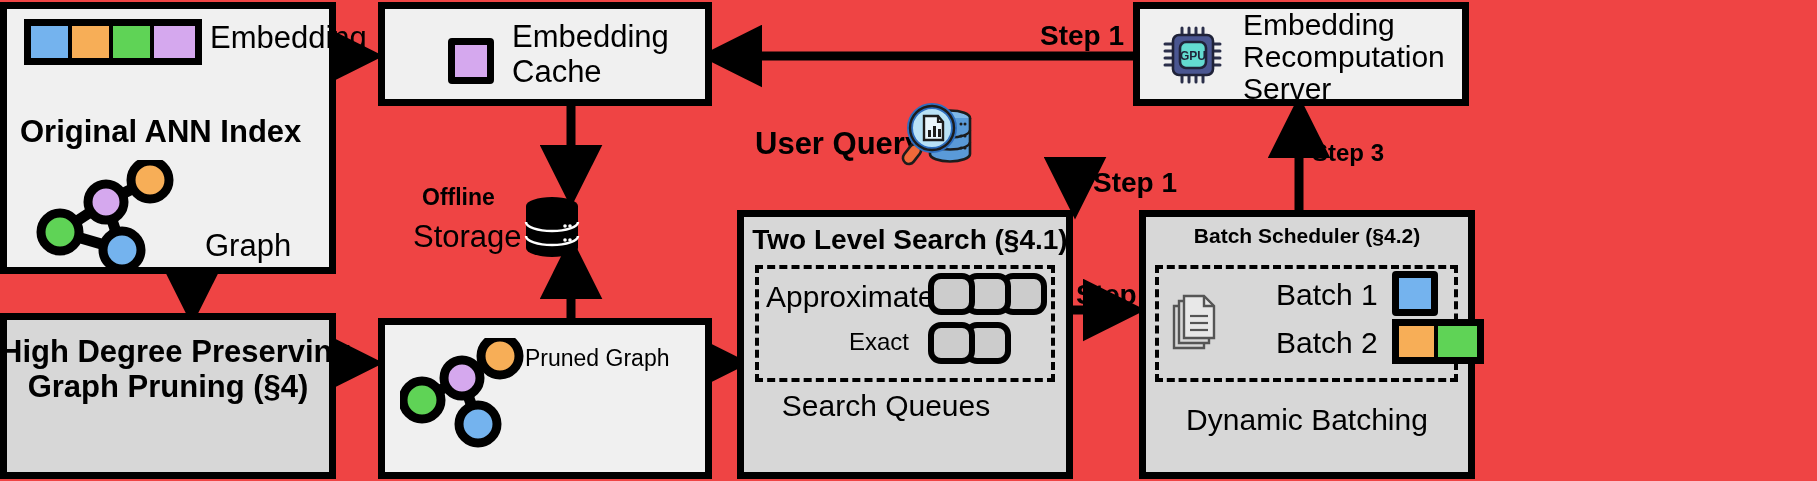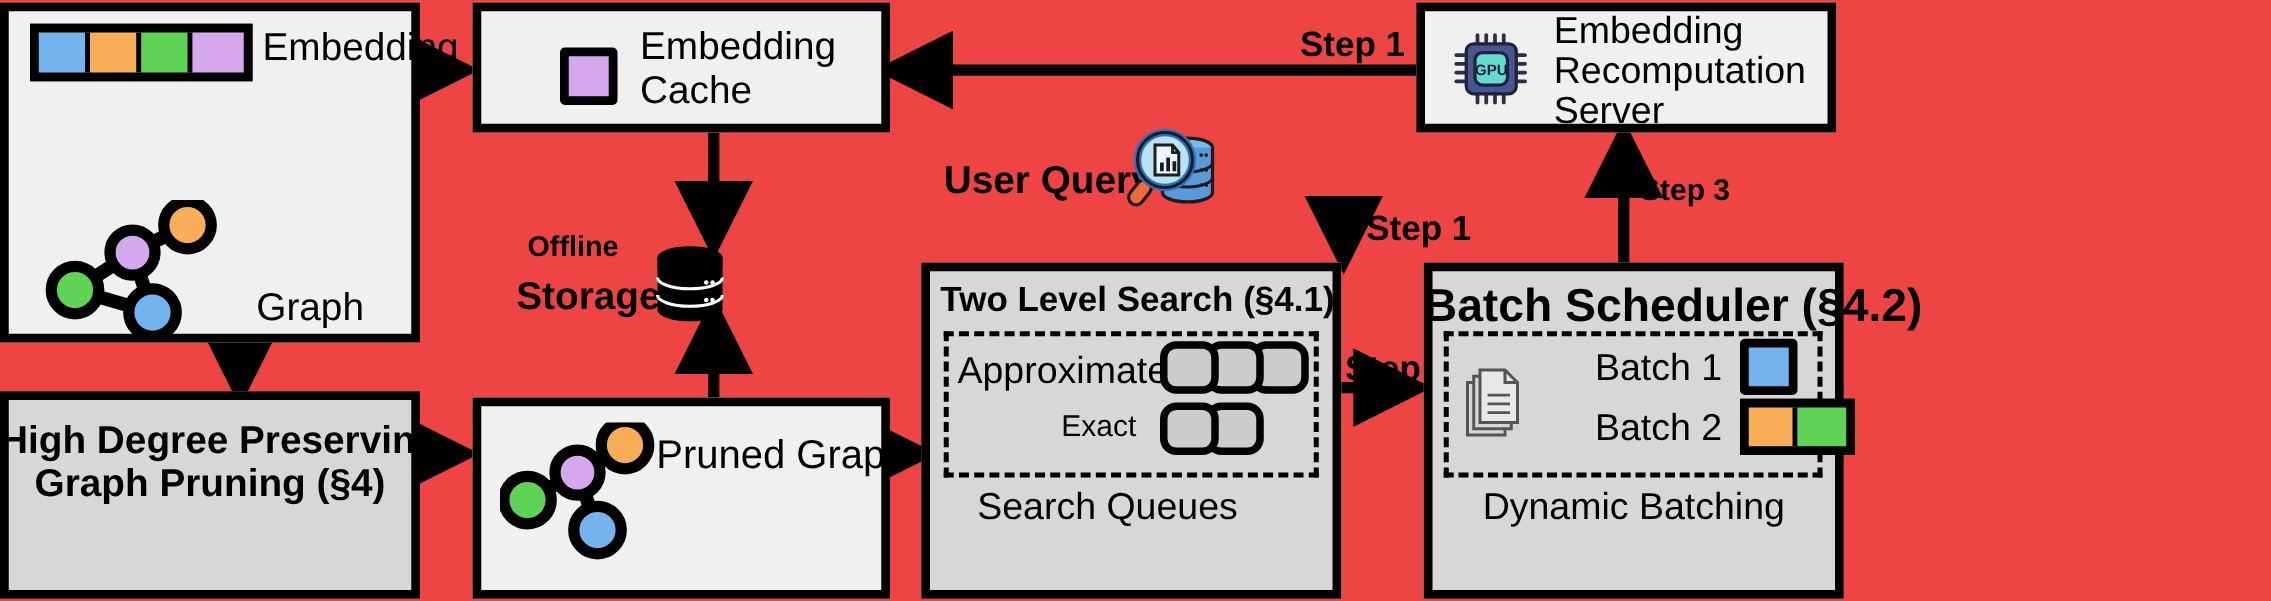--- a/index.html
+++ b/index.html
@@ -121,20 +121,21 @@
 
   <div class="strip" style="left:24px; top:19px; width:178px; height:46px;">
     <div class="cell" style="background:#74b3ee;"></div>
     <div class="cell" style="background:#f7ae57;"></div>
     <div class="cell" style="background:#5fd356;"></div>
     <div class="cell" style="background:#d5a8ee;"></div>
   </div>
 
   <div class="lbl" style="left:210px; top:20px; font-size:31px;">Embedding</div>
 
+  <div class="lbl bold" style="left:20px; top:114px; font-size:31px;">Original ANN Index</div>
 
   <svg class="nodegraph" style="left:28px; top:160px;" width="180" height="110" viewBox="0 0 180 110">
     <line x1="32" y1="72" x2="78" y2="42" stroke="#000" stroke-width="11"></line>
     <line x1="78" y1="42" x2="122" y2="20" stroke="#000" stroke-width="11"></line>
     <line x1="78" y1="42" x2="94" y2="90" stroke="#000" stroke-width="11"></line>
     <line x1="32" y1="72" x2="94" y2="90" stroke="#000" stroke-width="11"></line>
     <circle cx="122" cy="20" r="19" fill="#f7ae57" stroke="#000" stroke-width="9"></circle>
     <circle cx="78" cy="42" r="18" fill="#d5a8ee" stroke="#000" stroke-width="9"></circle>
     <circle cx="32" cy="72" r="19" fill="#5fd356" stroke="#000" stroke-width="9"></circle>
     <circle cx="94" cy="90" r="19" fill="#74b3ee" stroke="#000" stroke-width="9"></circle>
@@ -143,21 +144,21 @@
   <div class="lbl" style="left:205px; top:228px; font-size:31px;">Graph</div>
 
   <div class="box" style="left:378px; top:2px; width:334px; height:104px;"></div>
 
   <div class="sq" style="left:448px; top:38px; width:46px; height:46px; background:#d5a8ee;"></div>
 
   <div class="lbl ctr" style="left:512px; top:19px; font-size:31px;">Embedding</div>
   <div class="lbl ctr" style="left:512px; top:54px; font-size:31px;">Cache</div>
 
   <div class="lbl" style="left:422px; top:184px; font-size:23px; font-weight:bold;">Offline</div>
-  <div class="lbl" style="left:413px; top:219px; font-size:31px; font-weight:bold;">Storage</div>
+  <div class="lbl" style="left:413px; top:219px; font-size:31px; font-weight:normal;">Storage</div>
 
   <svg style="position:absolute; left:523px; top:196px;" width="58" height="62" viewBox="0 0 58 62">
     <ellipse cx="29" cy="10" rx="26" ry="9" fill="#000"></ellipse>
     <rect x="3" y="10" width="52" height="9" fill="#000"></rect>
     <ellipse cx="29" cy="19" rx="26" ry="9" fill="#000"></ellipse>
     <rect x="3" y="10" width="52" height="42" fill="#000"></rect>
     <ellipse cx="29" cy="52" rx="26" ry="9" fill="#000"></ellipse>
     <path d="M3,26 A26,9 0 0,0 55,26" fill="none" stroke="#fff" stroke-width="2.5"></path>
     <path d="M3,40 A26,9 0 0,0 55,40" fill="none" stroke="#fff" stroke-width="2.5"></path>
     <circle cx="42" cy="30" r="1.8" fill="#fff"></circle>
@@ -175,21 +176,21 @@
   <svg class="nodegraph" style="left:400px; top:338px;" width="130" height="110" viewBox="0 0 130 110">
     <line x1="22" y1="62" x2="62" y2="40" stroke="#000" stroke-width="11"></line>
     <line x1="62" y1="40" x2="100" y2="18" stroke="#000" stroke-width="11"></line>
     <line x1="62" y1="40" x2="78" y2="86" stroke="#000" stroke-width="11"></line>
     <circle cx="100" cy="18" r="19" fill="#f7ae57" stroke="#000" stroke-width="9"></circle>
     <circle cx="62" cy="40" r="18" fill="#d5a8ee" stroke="#000" stroke-width="9"></circle>
     <circle cx="22" cy="62" r="19" fill="#5fd356" stroke="#000" stroke-width="9"></circle>
     <circle cx="78" cy="86" r="19" fill="#74b3ee" stroke="#000" stroke-width="9"></circle>
   </svg>
 
-  <div class="lbl" style="left:525px; top:345px; font-size:32px;">Pruned Graph</div>
+  <div class="lbl" style="left:525px; top:345px; font-size:23px;">Pruned Graph</div>
 
   <div class="lbl bold" style="left:755px; top:126px; font-size:31px;">User Query</div>
 
   <svg style="position:absolute; left:900px; top:100px;" width="76" height="74" viewBox="0 0 76 74">
 
     <g>
       <ellipse cx="50" cy="18" rx="20" ry="7.5" fill="#7fb8e8" stroke="#1c1c1c" stroke-width="2.6"></ellipse>
       <path d="M30,18 L30,54 A20,7.5 0 0,0 70,54 L70,18" fill="#5a9ad8" stroke="#1c1c1c" stroke-width="2.6"></path>
       <path d="M30,30 A20,7.5 0 0,0 70,30" fill="none" stroke="#1c1c1c" stroke-width="2.4"></path>
       <path d="M30,42 A20,7.5 0 0,0 70,42" fill="none" stroke="#1c1c1c" stroke-width="2.4"></path>
@@ -229,21 +230,21 @@
   <div class="lbl" style="left:849px; top:328px; font-size:24px;">Exact</div>
   <div class="slot" style="left:964px; top:322px; width:47px; height:42px;"></div>
   <div class="slot" style="left:928px; top:322px; width:47px; height:42px;"></div>
 
   <div class="lbl ctr" style="left:737px; top:389px; width:298px; font-size:30px;">Search Queues</div>
 
   <div class="lbl bold" style="left:1076px; top:279px; font-size:28px;">Step 2</div>
 
   <div class="box gray" style="left:1139px; top:210px; width:336px; height:269px;"></div>
 
-  <div class="lbl ctr bold" style="left:1139px; top:224px; width:336px; font-size:37px;">Batch Scheduler (§4.2)</div>
+  <div class="lbl ctr bold" style="left:1139px; top:224px; width:336px; font-size:21px;">Batch Scheduler (§4.2)</div>
 
   <div class="dashed" style="left:1155px; top:265px; width:303px; height:117px;"></div>
 
   <svg style="position:absolute; left:1170px; top:292px;" width="50" height="62" viewBox="0 0 50 62">
     <path d="M4,14 L24,14 L34,24 L34,56 L4,56 Z" fill="#d7d7d7" stroke="#555" stroke-width="2.4"></path>
     <path d="M9,9 L29,9 L39,19 L39,51 L9,51 Z" fill="#d7d7d7" stroke="#555" stroke-width="2.4"></path>
     <path d="M14,4 L34,4 L44,14 L44,46 L14,46 Z" fill="#e8e8e8" stroke="#555" stroke-width="2.4"></path>
     <path d="M34,4 L34,14 L44,14" fill="none" stroke="#555" stroke-width="2.4"></path>
     <line x1="20" y1="24" x2="38" y2="24" stroke="#555" stroke-width="2.2"></line>
     <line x1="20" y1="31" x2="38" y2="31" stroke="#555" stroke-width="2.2"></line>
@@ -252,21 +253,21 @@
 
   <div class="lbl" style="left:1276px; top:278px; font-size:30px;">Batch 1</div>
   <div class="sq" style="left:1392px; top:271px; width:46px; height:45px; background:#74b3ee;"></div>
 
   <div class="lbl" style="left:1276px; top:326px; font-size:30px;">Batch 2</div>
   <div class="strip" style="left:1392px; top:319px; width:92px; height:45px;">
     <div class="cell" style="width:39px; background:#f7ae57;"></div>
     <div class="cell" style="width:39px; background:#5fd356;"></div>
   </div>
 
-  <div class="lbl ctr" style="left:1139px; top:389px; width:336px; font-size:30px;">Dynamic Batching</div>
+  <div class="lbl ctr" style="left:1139px; top:403px; width:336px; font-size:30px;">Dynamic Batching</div>
 
   <div class="lbl bold" style="left:1312px; top:139px; font-size:24px;">Step 3</div>
 
   <div class="box" style="left:1133px; top:2px; width:336px; height:104px;"></div>
 
   <svg style="position:absolute; left:1163px; top:26px;" width="62" height="58" viewBox="0 0 62 58">
     <g stroke="#2b2f4a" stroke-width="3" stroke-linecap="round">
       <line x1="19" y1="2" x2="19" y2="11"></line>
       <line x1="26" y1="2" x2="26" y2="11"></line>
       <line x1="33" y1="2" x2="33" y2="11"></line>

